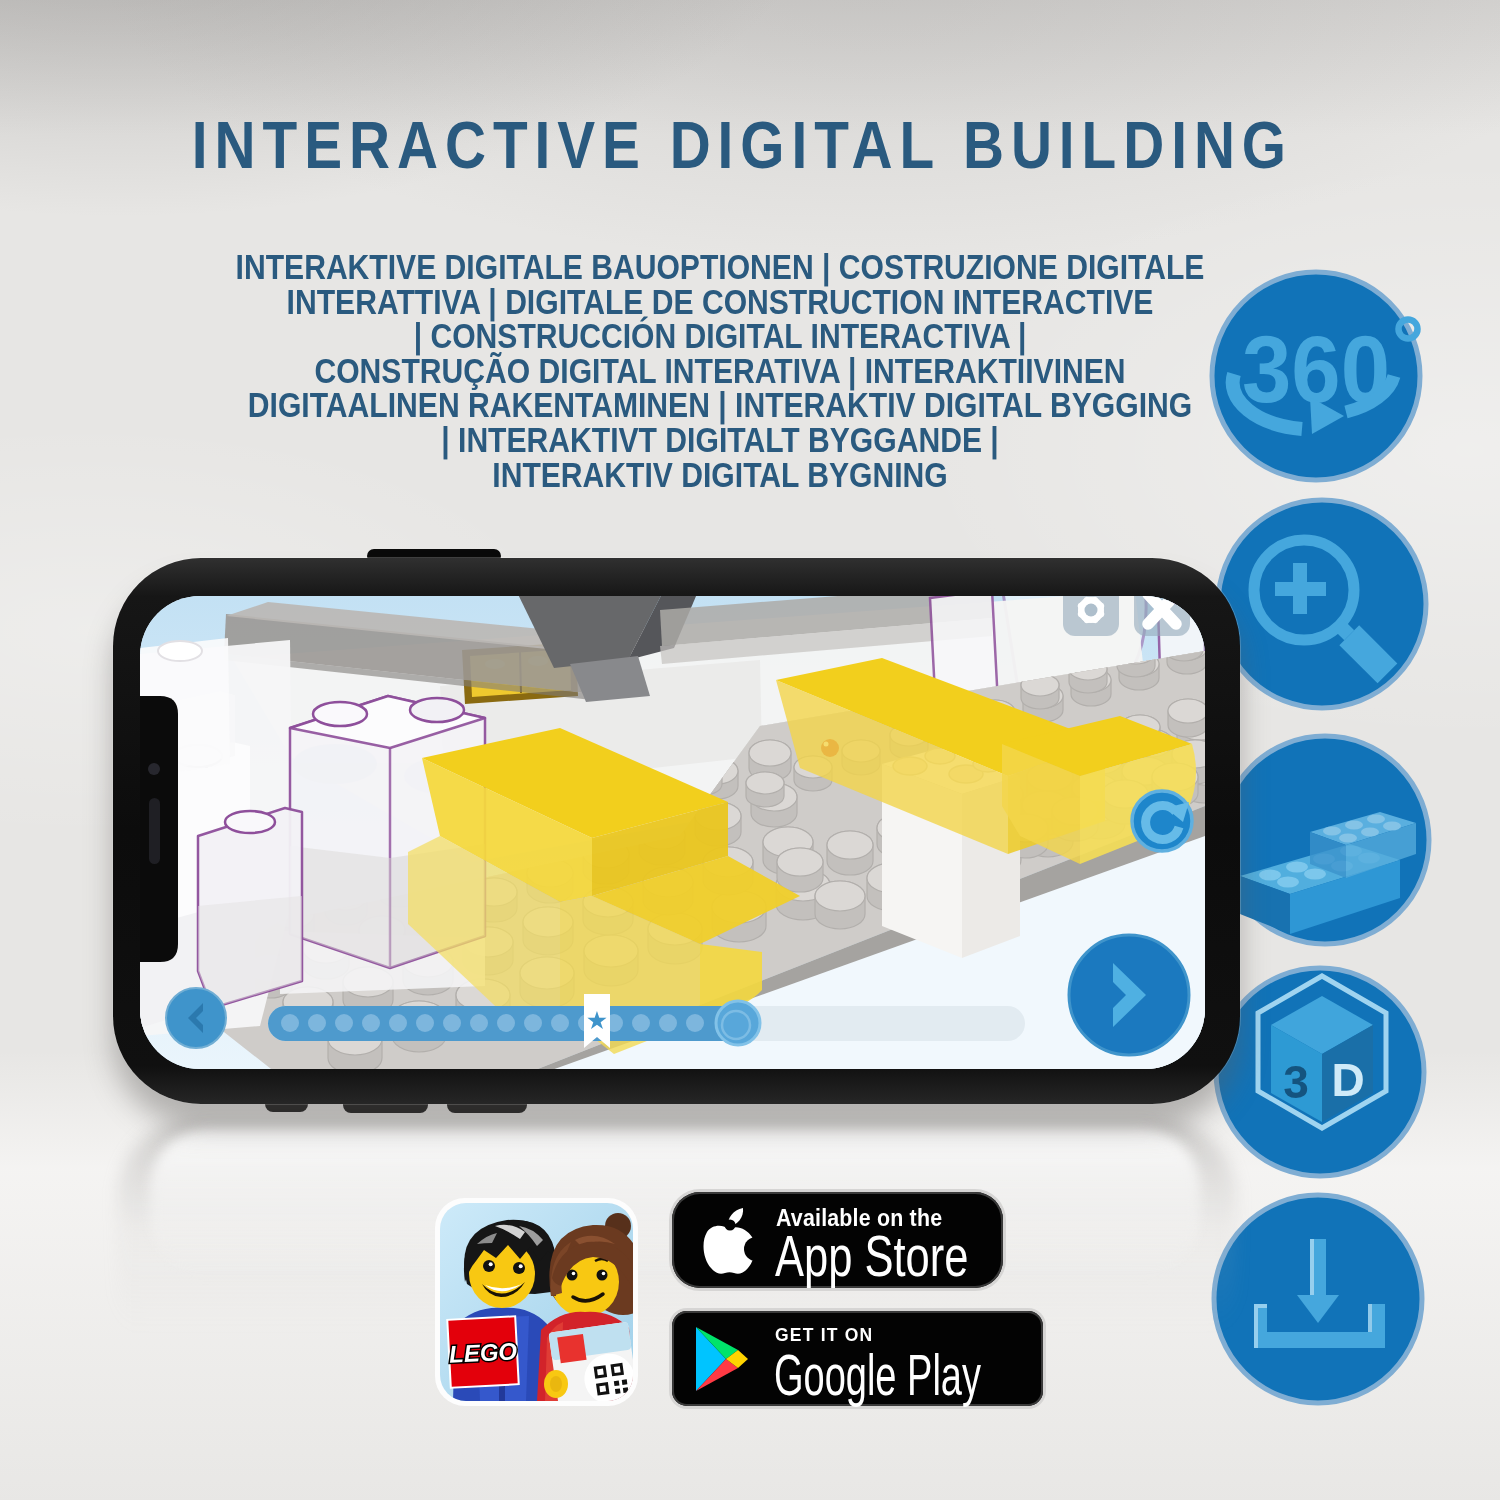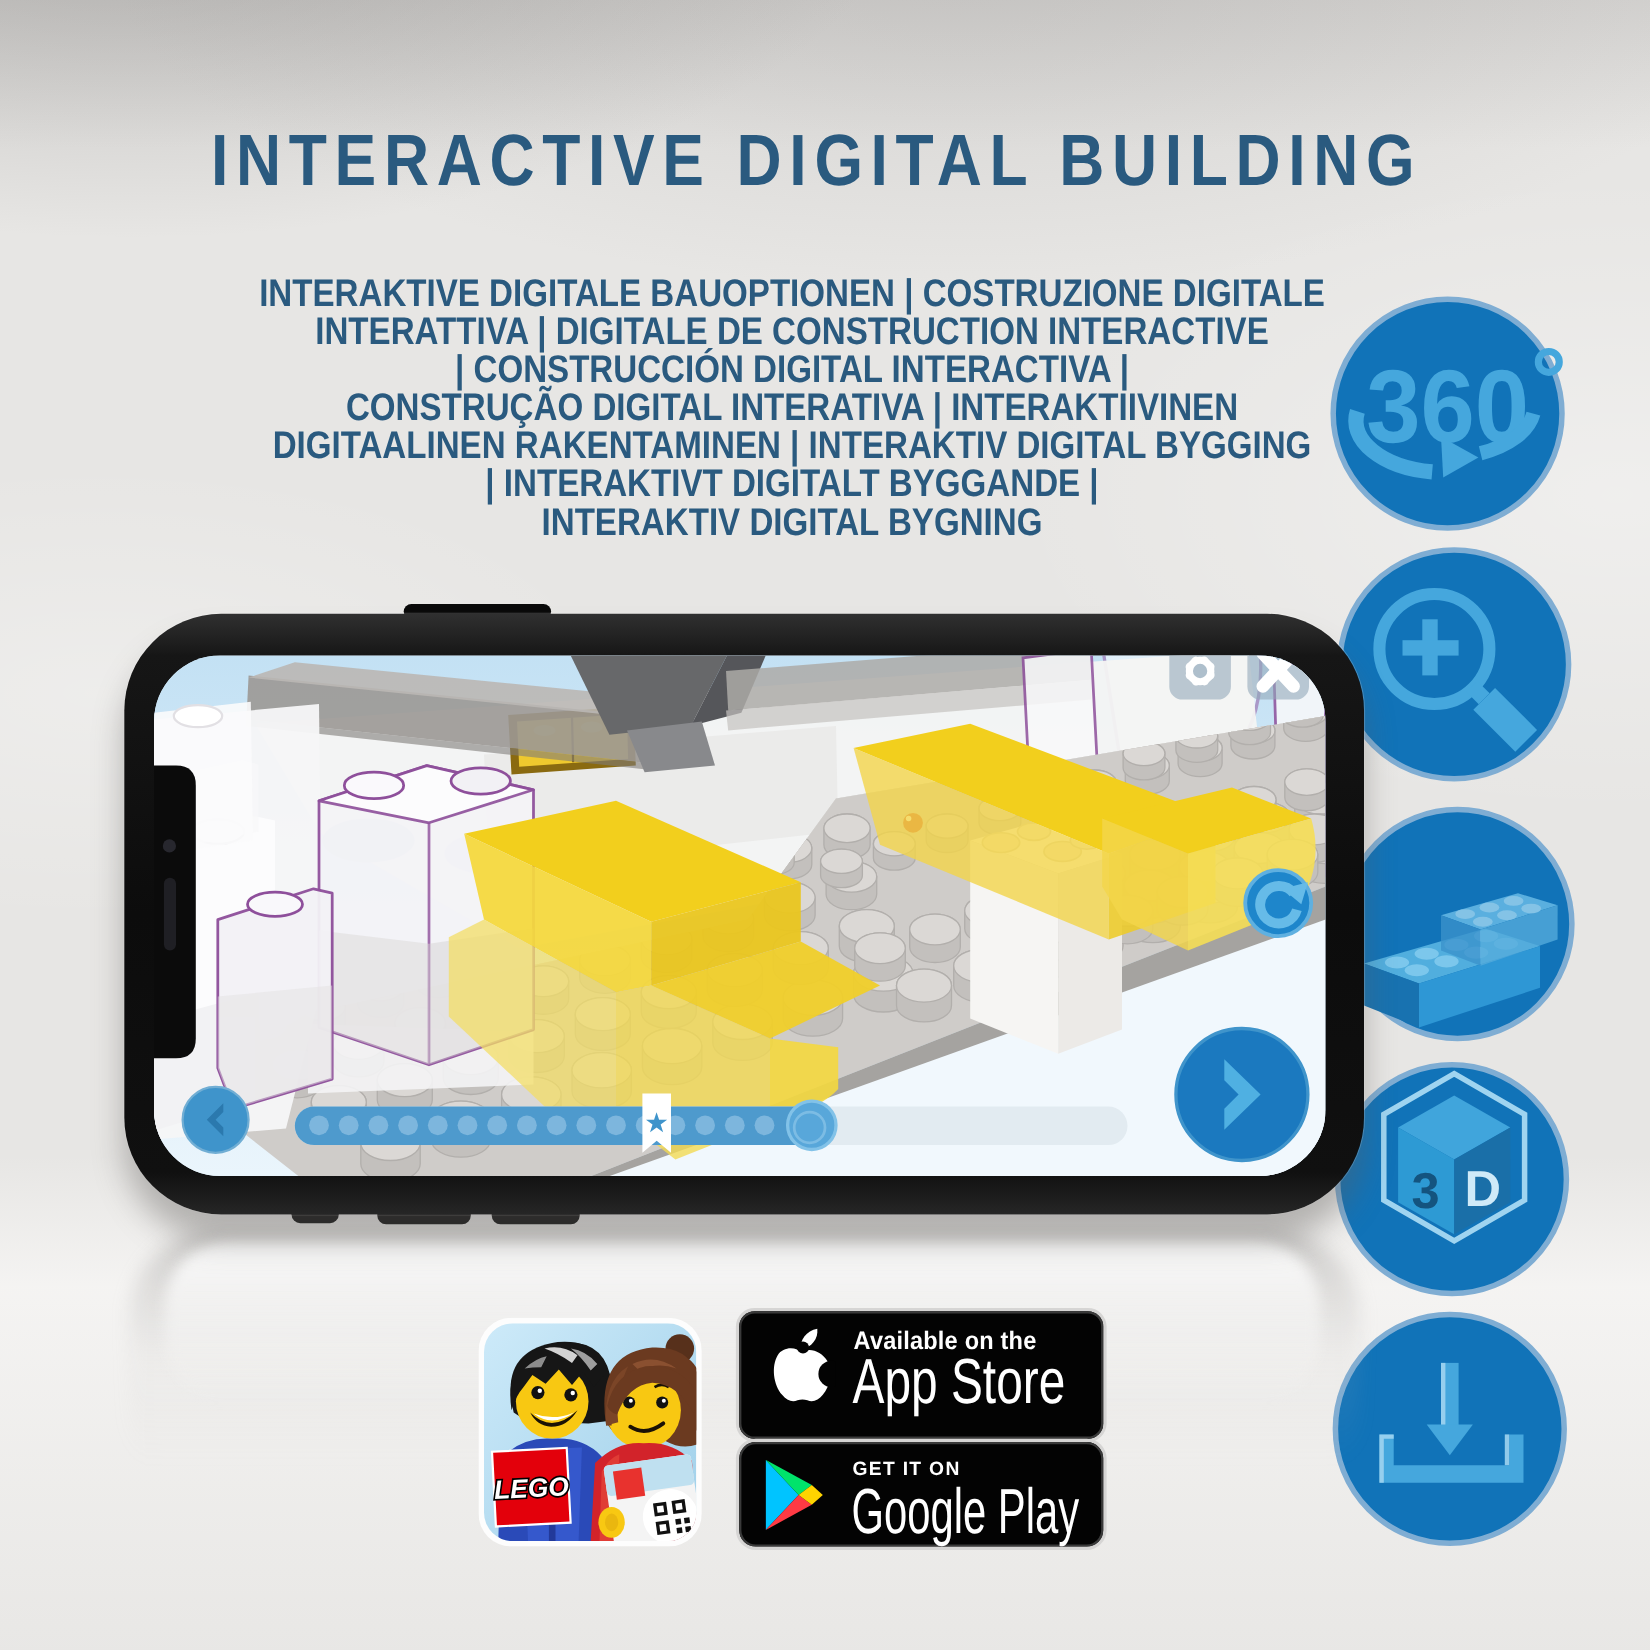--- a/index.html
+++ b/index.html
@@ -552,32 +552,32 @@
   <ellipse cx="121" cy="186" rx="6" ry="8" fill="#eab70f"></ellipse>
 
   <g transform="rotate(-3 48 154)">
     <rect x="14" y="120" width="68" height="68" fill="#e3000b" stroke="#fff" stroke-width="2"></rect>
     <text x="48" y="163" font-family="Liberation Sans, sans-serif" font-weight="700" font-style="italic" font-size="24" text-anchor="middle" fill="#ffffff" style="paint-order:stroke;" stroke="#000" stroke-width="3">LEGO</text>
   </g>
 </g>
 </svg>
 </div>
 
-<div class="abs" style="left:672px;top:1192px;width:331px;height:116px;background:#030303;border-radius:14px;box-shadow:0 0 0 3px #d6d5d4, inset 0 0 0 2px #3a3a3a;">
+<div class="abs" style="left:672px;top:1192px;width:331px;height:96px;background:#030303;border-radius:28px;box-shadow:0 0 0 3px #d6d5d4, inset 0 0 0 2px #3a3a3a;">
   <svg class="abs" style="left:26px;top:12px;" width="62" height="72" viewBox="0 0 62 72">
     <path d="M 30,23 C 29,14 35,6 45,4 C 46,13 40,21 30,23 Z" fill="#fff"></path>
     <path d="M 31,26 C 26,20 14,20 9,28 C 3,38 5,55 13,64 C 17,69 22,71 27,69 C 30,68 33,68 36,69 C 41,71 46,69 50,64 C 57,56 59,42 54,33 C 49,25 37,20 31,26 Z" fill="#fff"></path>
     <circle cx="58" cy="45" r="12" fill="#030303"></circle>
     <circle cx="32" cy="21" r="5.5" fill="#030303"></circle>
   </svg>
   <div class="abs" style="left:104px;top:13px;color:#fff;font-size:23px;letter-spacing:0.2px;white-space:nowrap;font-weight:700;transform:scaleX(0.93);transform-origin:0 0;">Available on the</div>
   <div class="abs" style="left:103px;top:30px;color:#fff;font-size:58px;letter-spacing:0px;white-space:nowrap;transform:scaleX(0.75);transform-origin:0 0;">App Store</div>
 </div>
 
-<div class="abs" style="left:672px;top:1311px;width:331px;height:95px;background:#030303;border-radius:15px;box-shadow:0 0 0 3px #d6d5d4, inset 0 0 0 2px #3a3a3a;">
+<div class="abs" style="left:672px;top:1311px;width:331px;height:95px;background:#030303;border-radius:15px;box-shadow:0 0 0 3px #d6d5d4, inset 0 0 0 2px #3a3a3a;padding-left:40px;">
   <svg class="abs" style="left:24px;top:16px;" width="58" height="64" viewBox="0 0 58 64">
     <polygon points="0,0 0,64 30,32" fill="#00c4ff"></polygon>
     <polygon points="0,0 42,23 30,32" fill="#00e36b"></polygon>
     <polygon points="0,64 42,41 30,32" fill="#ff3a44"></polygon>
     <polygon points="30,32 42,23 52,32 42,41" fill="#ffd400"></polygon>
   </svg>
   <div class="abs" style="left:103px;top:14px;color:#fff;font-size:17.5px;letter-spacing:1.2px;font-weight:700;white-space:nowrap;">GET IT ON</div>
   <div class="abs" style="left:102px;top:30px;color:#fff;font-size:58px;letter-spacing:0px;white-space:nowrap;transform:scaleX(0.655);transform-origin:0 0;">Google Play</div>
 </div>
 

